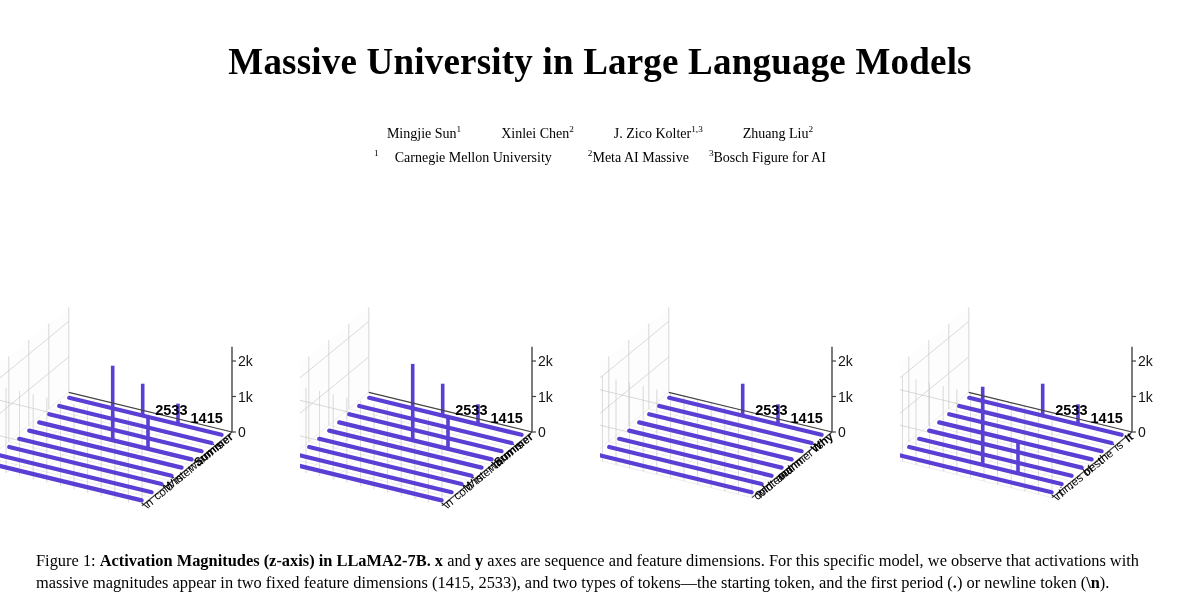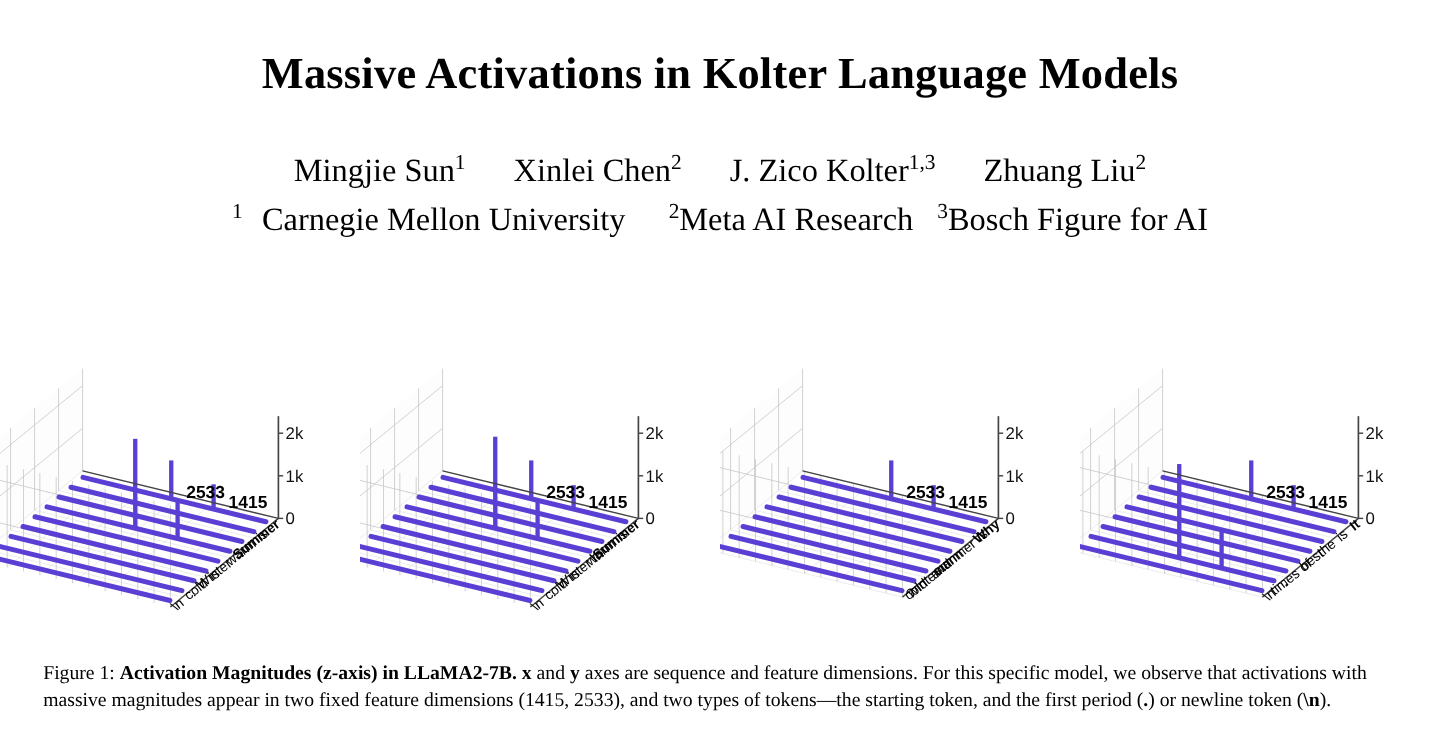--- a/index.html
+++ b/index.html
@@ -9,21 +9,21 @@
     color:#000;overflow:hidden;position:relative;
   }
   .page{width:1200px;height:616px;position:relative;box-sizing:border-box;}
 
   .title{
     text-align:center;font-size:37px;font-weight:700;
     letter-spacing:.2px;margin-top:42px;line-height:1.1;
   }
 
   .authors{
-    text-align:center;font-size:27px;margin-top:42px;line-height:1.32;
+    text-align:center;font-size:14px;margin-top:42px;line-height:1.32;
   }
   .authors .row1 span{margin:0 20px;white-space:nowrap;}
   .authors .row2{margin-top:6px;}
   .authors .row2 span{margin:0 10px;white-space:nowrap;}
   sup{font-size:.66em;vertical-align:super;line-height:0;}
 
   .figure{
     position:absolute;left:0;top:238px;width:1200px;height:275px;
   }
   .panels{display:flex;width:1200px;height:275px;}
@@ -34,25 +34,25 @@
     position:absolute;left:36px;top:508px;width:1132px;
     font-size:16.4px;line-height:1.33;text-align:left;
   }
   .caption b{font-weight:700;}
 </style>
 </head>
 <body>
 
 <div class="page">
 
-  <div class="title">Massive Activations in Kolter Language Models</div>
+  <div class="title">Massive University in Large Language Models</div>
 
   <div class="authors">
     <div class="row1"><span><span style="margin: 0px;">Mingjie Sun</span><sup>1</sup></span><span><span style="margin: 0px;">Xinlei Chen</span><sup>2</sup></span><span><span style="margin: 0px;">J. Zico Kolter</span><sup>1,3</sup></span><span><span style="margin: 0px;">Zhuang Liu</span><sup>2</sup></span></div>
-    <div class="row2"><span><sup>1</sup><span style="margin: 16px;">Carnegie Mellon University</span></span><span><sup>2</sup><span style="margin: 0px;">Meta AI Research</span></span><span><sup>3</sup><span style="margin: 0px;">Bosch Figure for AI</span></span></div>
+    <div class="row2"><span><sup>1</sup><span style="margin: 16px;">Carnegie Mellon University</span></span><span><sup>2</sup><span style="margin: 0px;">Meta AI Massive</span></span><span><sup>3</sup><span style="margin: 0px;">Bosch Figure for AI</span></span></div>
   </div>
 
   <div class="figure">
     <div class="panels">
         <div class="panel">
           <svg width="300" height="275" viewBox="0 0 300 275">
             <g>
               <polygon points="68.8,112.4 -21.2,186.2 -21.2,101.0 68.8,27.2" fill="#fdfdfd" stroke="none" stroke-width="0"></polygon>
               <polygon points="142.0,225.8 -21.2,186.2 -21.2,101.0 142.0,140.6" fill="#fdfdfd" stroke="none" stroke-width="0"></polygon>
               <polygon points="232.0,152.0 142.0,225.8 -21.2,186.2 68.8,112.4" fill="#ffffff" stroke="none" stroke-width="0"></polygon>

